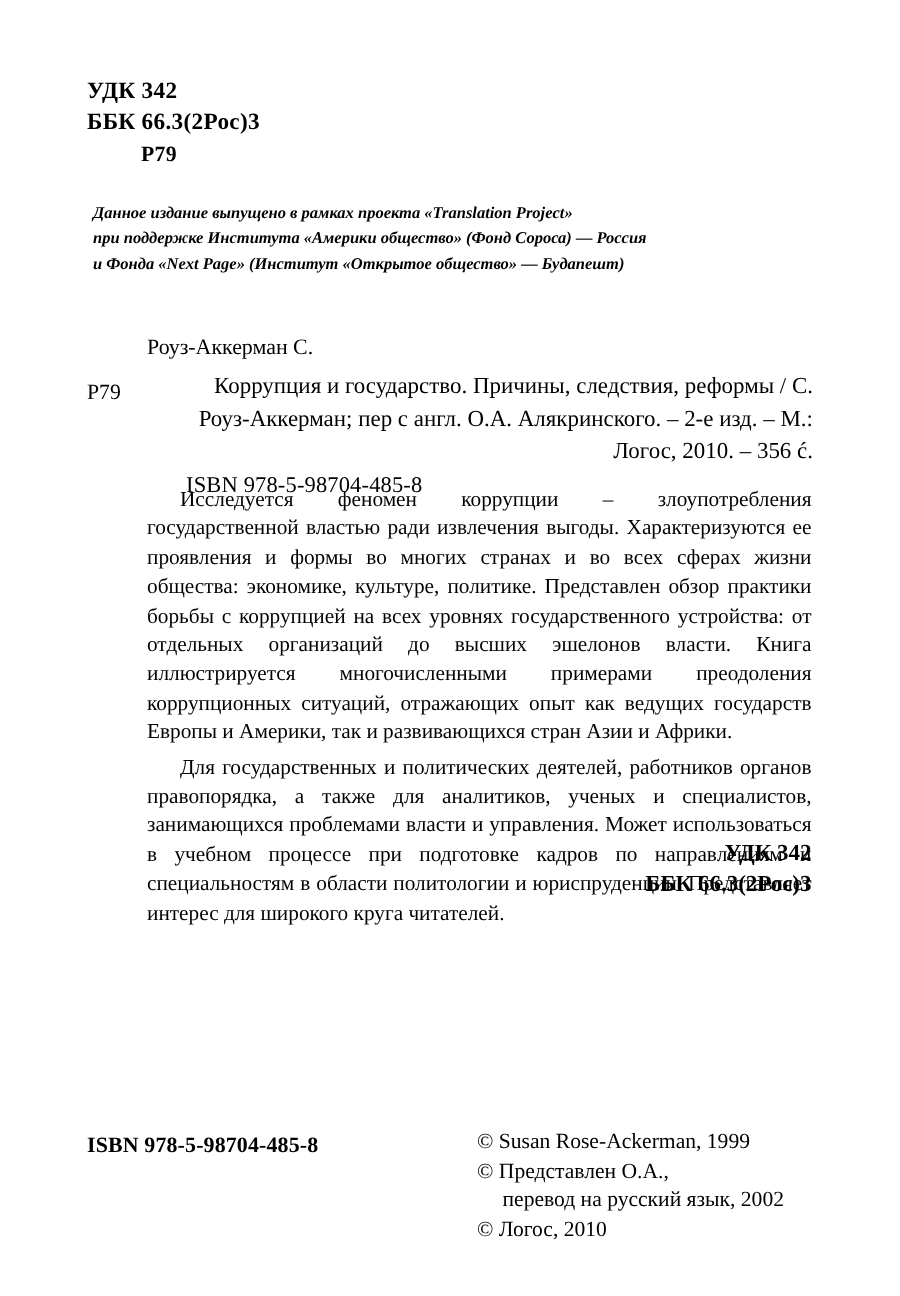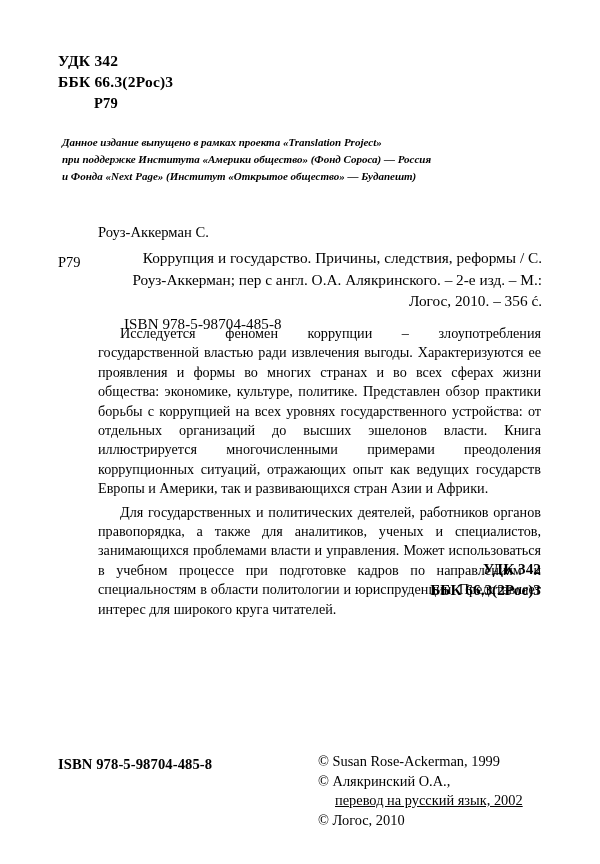--- a/index.html
+++ b/index.html
@@ -137,21 +137,20 @@
     position: absolute;
     left: 260px;
     top: 0px;
     font-size: 14.4px;
     line-height: 19.6px;
   }
   .copyright .cp-line { white-space: nowrap; }
   .copyright .cp-cont {
     margin-left: 17px;
     white-space: nowrap;
-    text-decoration: underline;
   }
 </style>
 </head>
 <body>
 
 <div class="page">
 
   <div class="codes-top">
     <div class="code-line">УДК 342</div>
     <div class="code-line">ББК 66.3(2Рос)3</div>
@@ -180,19 +179,19 @@
 
   <div class="codes-repeat">
     <div class="code-line">УДК 342</div>
     <div class="code-line">ББК 66.3(2Рос)3</div>
   </div>
 
   <div class="footer">
     <div class="footer-isbn">ISBN 978-5-98704-485-8</div>
     <div class="copyright">
       <div class="cp-line">© Susan Rose-Ackerman, 1999</div>
-      <div class="cp-line">© Алякринский О.А.,</div>
+      <div class="cp-line">© Представлен О.А.,</div>
       <div class="cp-cont">перевод на русский язык, 2002</div>
       <div class="cp-line">© Логос, 2010</div>
     </div>
   </div>
 
 </div>
 
 </body></html>

